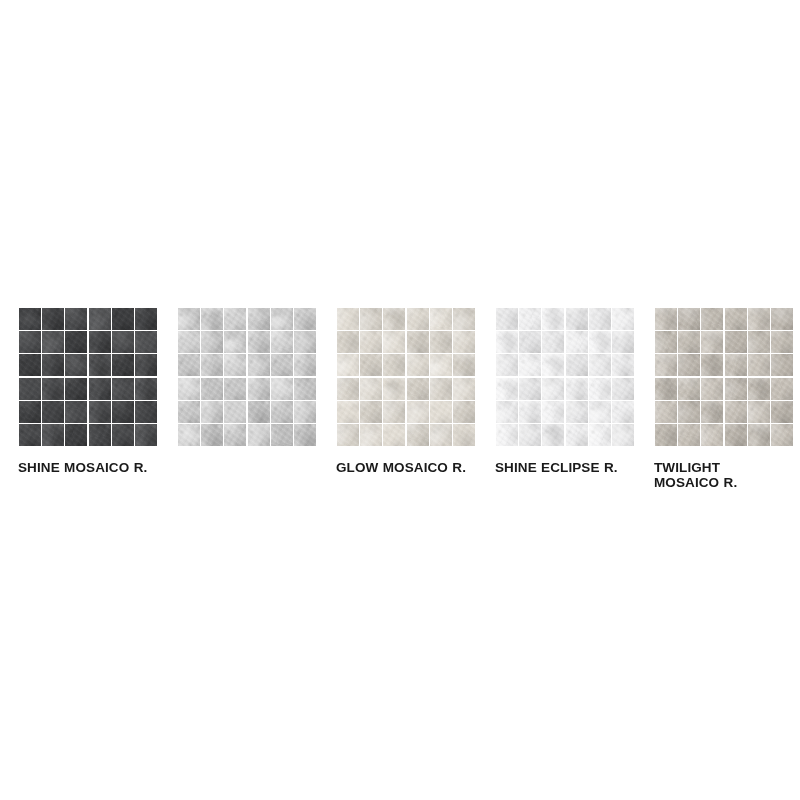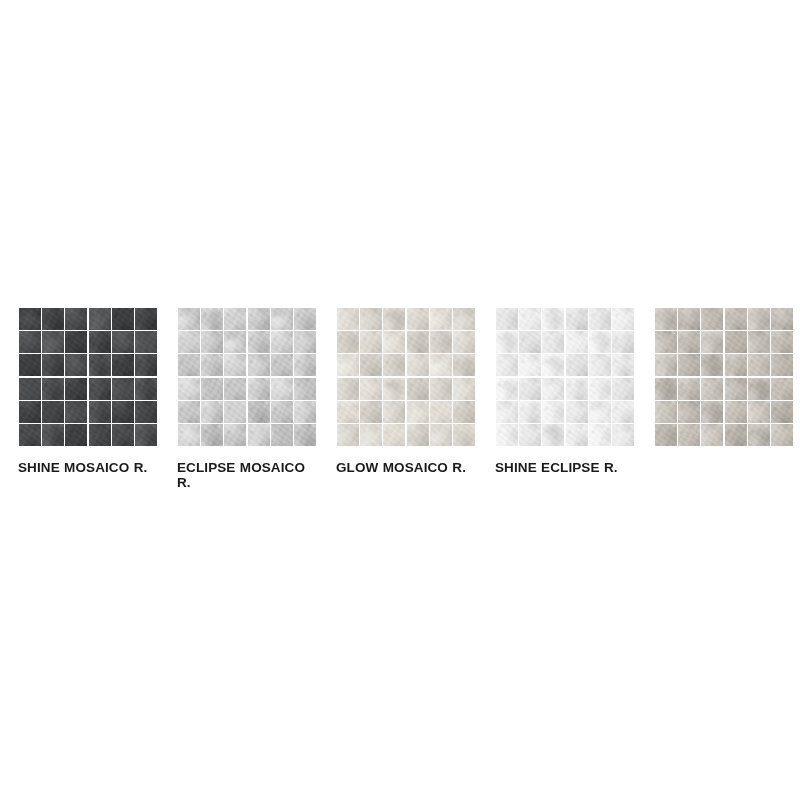--- a/index.html
+++ b/index.html
@@ -176,21 +176,20 @@
         <div class="mosaic-cell" style="--base: rgb(194,194,194); --hi: 0.42; --lo: 0.14; background-size: 191% 215%, 170% 170%, 150% 150%, 160% 160%, 122px 122px, 110px 110px; background-position: 75% 91%, 91% 51%, 51% 75%, 75% 51%, 51px 15px, 36px 51px; transform: rotate(0deg);"></div>
         <div class="mosaic-cell" style="--base: rgb(200,200,200); --hi: 0.42; --lo: 0.14; background-size: 205% 191%, 170% 170%, 150% 150%, 160% 160%, 109px 109px, 98px 98px; background-position: 51% 65%, 65% 4%, 4% 51%, 51% 4%, 44px 51px, 10px 49px; transform: rotate(0deg);"></div>
         <div class="mosaic-cell" style="--base: rgb(205,205,205); --hi: 0.42; --lo: 0.14; background-size: 219% 207%, 170% 170%, 150% 150%, 160% 160%, 95px 95px, 86px 86px; background-position: 27% 39%, 39% 57%, 57% 27%, 27% 57%, 37px 27px, 39px 47px; transform: rotate(0deg);"></div>
         <div class="mosaic-cell" style="--base: rgb(211,211,211); --hi: 0.42; --lo: 0.14; background-size: 193% 183%, 170% 170%, 150% 150%, 160% 160%, 82px 82px, 74px 74px; background-position: 3% 13%, 13% 10%, 10% 3%, 3% 10%, 30px 3px, 13px 45px; transform: rotate(0deg);"></div>
         <div class="mosaic-cell" style="--base: rgb(194,194,194); --hi: 0.42; --lo: 0.14; background-size: 184% 212%, 170% 170%, 150% 150%, 160% 160%, 118px 118px, 106px 106px; background-position: 52% 84%, 84% 52%, 52% 52%, 52% 52%, 52px 32px, 29px 52px; transform: rotate(0deg);"></div>
         <div class="mosaic-cell" style="--base: rgb(200,200,200); --hi: 0.42; --lo: 0.14; background-size: 198% 188%, 170% 170%, 150% 150%, 160% 160%, 105px 105px, 94px 94px; background-position: 28% 58%, 58% 5%, 5% 28%, 28% 5%, 45px 8px, 3px 50px; transform: rotate(0deg);"></div>
         <div class="mosaic-cell" style="--base: rgb(205,205,205); --hi: 0.42; --lo: 0.14; background-size: 212% 204%, 170% 170%, 150% 150%, 160% 160%, 91px 91px, 82px 82px; background-position: 4% 32%, 32% 58%, 58% 4%, 4% 58%, 38px 44px, 32px 48px; transform: rotate(0deg);"></div>
         <div class="mosaic-cell" style="--base: rgb(189,189,189); --hi: 0.42; --lo: 0.14; background-size: 186% 180%, 170% 170%, 150% 150%, 160% 160%, 78px 78px, 70px 70px; background-position: 80% 6%, 6% 0%, 0% 80%, 80% 0%, 0px 20px, 6px 0px; transform: rotate(0deg);"></div>
         <div class="mosaic-cell" style="--base: rgb(195,195,195); --hi: 0.42; --lo: 0.14; background-size: 217% 196%, 170% 170%, 150% 150%, 160% 160%, 115px 115px, 103px 103px; background-position: 56% 77%, 77% 53%, 53% 56%, 56% 53%, 53px 56px, 22px 53px; transform: rotate(0deg);"></div>
       </div>
-      <div class="swatch-label">ECLIPSE MOSAICO R.</div>
     </div>
     <div class="swatch-item">
       <div class="mosaic-tile" style="background: rgb(255, 255, 255);">
         <div class="mosaic-cell" style="--base: rgb(226,221,212); --hi: 0.38; --lo: 0.1; background-size: 214% 202%, 170% 170%, 150% 150%, 160% 160%, 93px 93px, 83px 83px; background-position: 62% 34%, 34% 94%, 94% 62%, 62% 94%, 14px 2px, 34px 29px; transform: rotate(0deg);"></div>
         <div class="mosaic-cell" style="--base: rgb(210,205,196); --hi: 0.38; --lo: 0.1; background-size: 188% 218%, 170% 170%, 150% 150%, 160% 160%, 79px 79px, 71px 71px; background-position: 38% 8%, 8% 36%, 36% 38%, 38% 36%, 36px 38px, 8px 36px; transform: rotate(0deg);"></div>
         <div class="mosaic-cell" style="--base: rgb(215,210,201); --hi: 0.38; --lo: 0.1; background-size: 219% 194%, 170% 170%, 150% 150%, 160% 160%, 116px 116px, 104px 104px; background-position: 14% 79%, 79% 89%, 89% 14%, 14% 89%, 29px 14px, 24px 34px; transform: rotate(0deg);"></div>
         <div class="mosaic-cell" style="--base: rgb(221,216,207); --hi: 0.38; --lo: 0.1; background-size: 193% 183%, 170% 170%, 150% 150%, 160% 160%, 102px 102px, 92px 92px; background-position: 63% 53%, 53% 42%, 42% 63%, 63% 42%, 22px 43px, 53px 32px; transform: rotate(0deg);"></div>
         <div class="mosaic-cell" style="--base: rgb(226,221,212); --hi: 0.38; --lo: 0.1; background-size: 207% 199%, 170% 170%, 150% 150%, 160% 160%, 89px 89px, 80px 80px; background-position: 39% 27%, 27% 95%, 95% 39%, 39% 95%, 15px 19px, 27px 30px; transform: rotate(0deg);"></div>
         <div class="mosaic-cell" style="--base: rgb(210,205,196); --hi: 0.38; --lo: 0.1; background-size: 181% 215%, 170% 170%, 150% 150%, 160% 160%, 76px 76px, 68px 68px; background-position: 15% 1%, 1% 37%, 37% 15%, 15% 37%, 37px 55px, 1px 37px; transform: rotate(0deg);"></div>
         <div class="mosaic-cell" style="--base: rgb(215,210,201); --hi: 0.38; --lo: 0.1; background-size: 212% 191%, 170% 170%, 150% 150%, 160% 160%, 112px 112px, 101px 101px; background-position: 91% 72%, 72% 90%, 90% 91%, 91% 90%, 30px 31px, 17px 35px; transform: rotate(0deg);"></div>
@@ -299,14 +298,15 @@
         <div class="mosaic-cell" style="--base: rgb(198,192,183); --hi: 0.32; --lo: 0.13; background-size: 185% 188%, 170% 170%, 150% 150%, 160% 160%, 98px 98px, 88px 88px; background-position: 68% 45%, 45% 31%, 31% 68%, 68% 31%, 11px 48px, 45px 21px; transform: rotate(0deg);"></div>
         <div class="mosaic-cell" style="--base: rgb(203,197,188); --hi: 0.32; --lo: 0.13; background-size: 199% 204%, 170% 170%, 150% 150%, 160% 160%, 85px 85px, 76px 76px; background-position: 44% 19%, 19% 84%, 84% 44%, 44% 84%, 4px 24px, 19px 19px; transform: rotate(0deg);"></div>
         <div class="mosaic-cell" style="--base: rgb(187,181,172); --hi: 0.32; --lo: 0.13; background-size: 190% 180%, 170% 170%, 150% 150%, 160% 160%, 121px 121px, 109px 109px; background-position: 20% 90%, 90% 26%, 26% 20%, 20% 26%, 26px 0px, 35px 26px; transform: rotate(0deg);"></div>
         <div class="mosaic-cell" style="--base: rgb(192,186,177); --hi: 0.32; --lo: 0.13; background-size: 204% 196%, 170% 170%, 150% 150%, 160% 160%, 108px 108px, 97px 97px; background-position: 96% 64%, 64% 79%, 79% 96%, 96% 79%, 19px 36px, 9px 24px; transform: rotate(0deg);"></div>
         <div class="mosaic-cell" style="--base: rgb(198,192,183); --hi: 0.32; --lo: 0.13; background-size: 218% 212%, 170% 170%, 150% 150%, 160% 160%, 95px 95px, 85px 85px; background-position: 72% 38%, 38% 32%, 32% 72%, 72% 32%, 12px 12px, 38px 22px; transform: rotate(0deg);"></div>
         <div class="mosaic-cell" style="--base: rgb(203,197,188); --hi: 0.32; --lo: 0.13; background-size: 192% 188%, 170% 170%, 150% 150%, 160% 160%, 81px 81px, 73px 73px; background-position: 48% 12%, 12% 85%, 85% 48%, 48% 85%, 5px 48px, 12px 20px; transform: rotate(0deg);"></div>
         <div class="mosaic-cell" style="--base: rgb(187,181,172); --hi: 0.32; --lo: 0.13; background-size: 183% 204%, 170% 170%, 150% 150%, 160% 160%, 118px 118px, 106px 106px; background-position: 24% 83%, 83% 27%, 27% 24%, 24% 27%, 27px 24px, 28px 27px; transform: rotate(0deg);"></div>
         <div class="mosaic-cell" style="--base: rgb(192,186,177); --hi: 0.32; --lo: 0.13; background-size: 197% 180%, 170% 170%, 150% 150%, 160% 160%, 104px 104px, 94px 94px; background-position: 0% 57%, 57% 80%, 80% 0%, 0% 80%, 20px 0px, 2px 25px; transform: rotate(0deg);"></div>
         <div class="mosaic-cell" style="--base: rgb(198,192,183); --hi: 0.32; --lo: 0.13; background-size: 211% 209%, 170% 170%, 150% 150%, 160% 160%, 91px 91px, 82px 82px; background-position: 49% 31%, 31% 33%, 33% 49%, 49% 33%, 13px 29px, 31px 23px; transform: rotate(0deg);"></div>
       </div>
+      <div class="swatch-label">TWILIGHT MOSAICO R.</div>
     </div>
   </div>
 
 </body></html>

